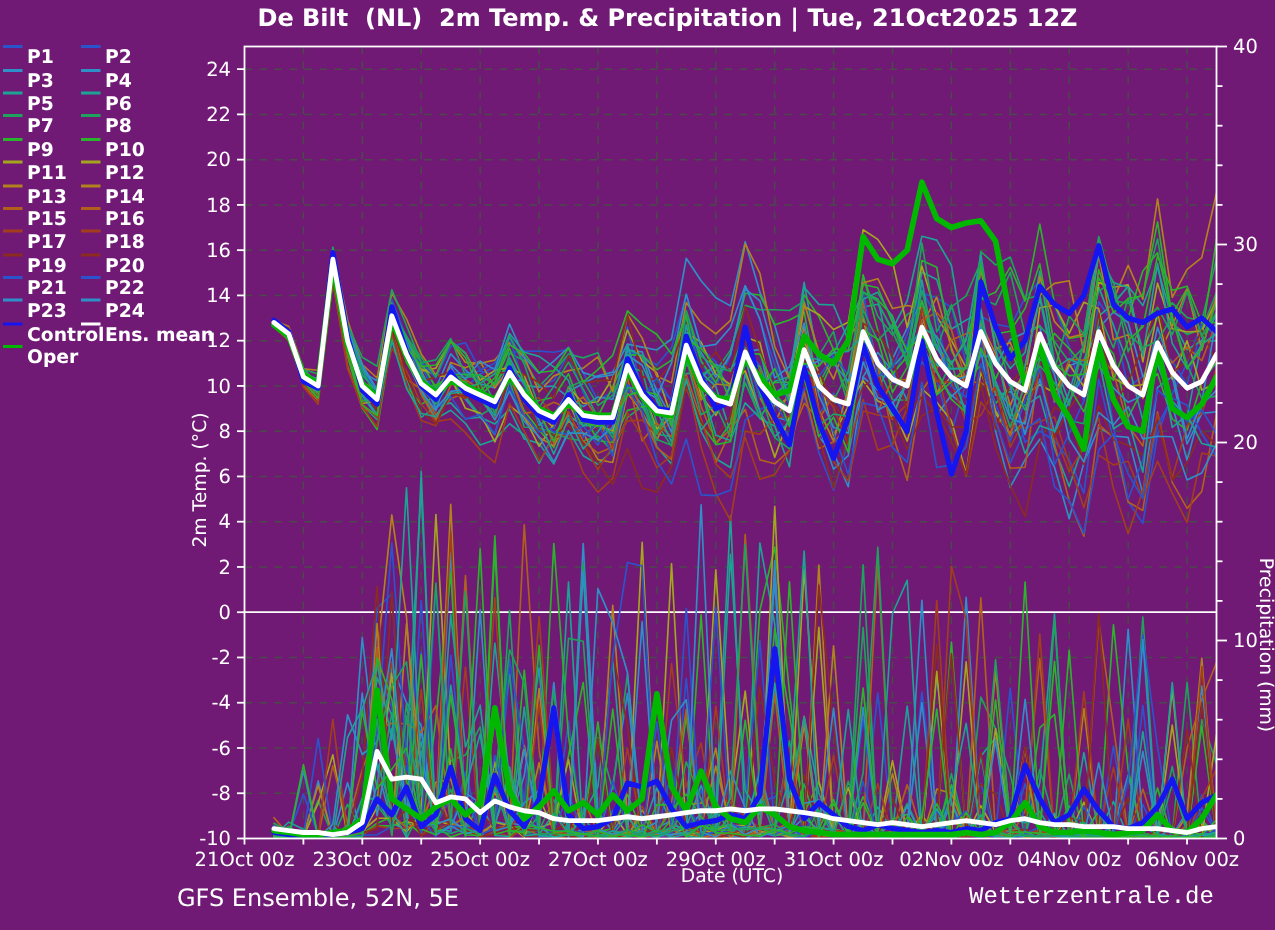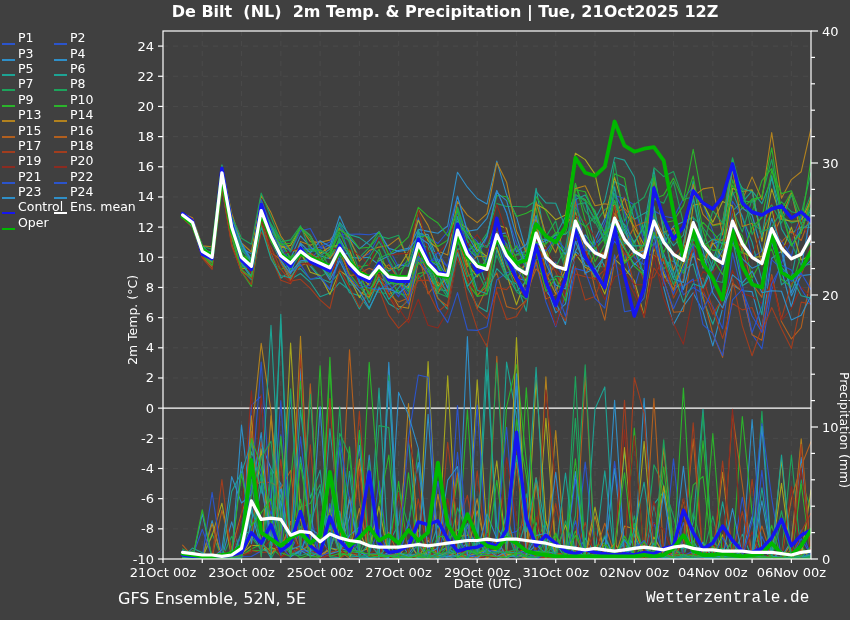--- a/index.html
+++ b/index.html
@@ -1,22 +1,22 @@
 <!DOCTYPE html>
 <html><head>
 <meta charset="utf-8">
 <style>
   html,body{margin:0;padding:0;background:#000;}
-  #app{position:relative;width:850px;height:620px;background:#404040;overflow:hidden;
+  #app{position:relative;width:850px;height:620px;background:#701a75;overflow:hidden;
        font-family:"DejaVu Sans",sans-serif;color:#fff;}
   #title{position:absolute;left:40px;top:2px;width:810px;text-align:center;
          font-size:16px;font-weight:bold;white-space:pre;letter-spacing:0px;}
   #legend{position:absolute;left:2px;top:30px;width:160px;}
   .lrow{height:15.4px;display:flex;align-items:center;}
-  .litem{display:flex;align-items:flex-end;width:52px;flex:none;}
+  .litem{display:flex;align-items:flex-start;width:52px;flex:none;font-weight:bold;}
   .litem.wide{width:104px;}
   .sw{display:inline-block;width:13px;height:2px;flex:none;margin-right:3px;}
   .ltext{font-size:12.5px;color:#fff;white-space:nowrap;line-height:15px;}
   #footer-left{position:absolute;left:118px;top:589px;font-size:16px;}
   #footer-right{position:absolute;left:646px;top:589px;font-size:16px;font-family:Liberation Mono, monospace;}
   svg{position:absolute;left:0;top:0;}
   svg text{fill:#ffffff;font-family:"DejaVu Sans",sans-serif;}
   .tick-label{font-size:13px;}
   .axlbl{font-size:12.5px;}
 </style>
@@ -67,20 +67,30 @@
         </span>
       </div>
       <div class="lrow">
         <span class="litem">
           <span class="sw" style="background: rgb(43, 180, 43);"></span>
           <span class="ltext">P9</span>
         </span>
         <span class="litem">
           <span class="sw" style="background: rgb(43, 180, 43);"></span>
           <span class="ltext">P10</span>
+        </span>
+      </div>
+      <div class="lrow">
+        <span class="litem">
+          <span class="sw" style="background: rgb(166, 166, 30);"></span>
+          <span class="ltext">P11</span>
+        </span>
+        <span class="litem">
+          <span class="sw" style="background: rgb(166, 166, 30);"></span>
+          <span class="ltext">P12</span>
         </span>
       </div>
       <div class="lrow">
         <span class="litem">
           <span class="sw" style="background: rgb(178, 130, 30);"></span>
           <span class="ltext">P13</span>
         </span>
         <span class="litem">
           <span class="sw" style="background: rgb(178, 130, 30);"></span>
           <span class="ltext">P14</span>

